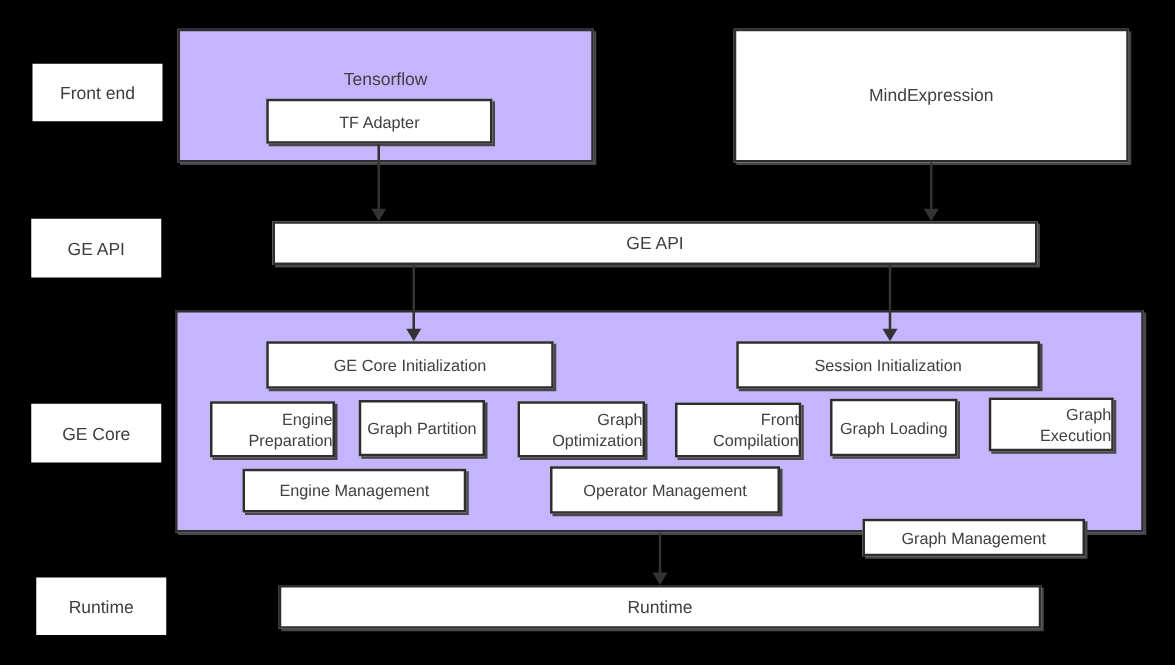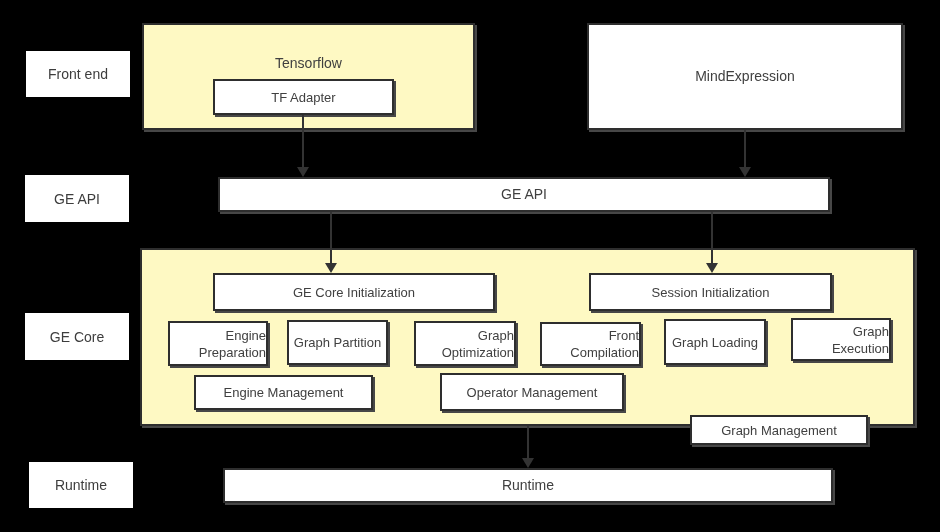--- a/index.html
+++ b/index.html
@@ -16,55 +16,55 @@
     display:flex; align-items:center; justify-content:center;
     width:104px; height:46px;
   }
   .box {
     background:#ffffff; border:2px solid #2e2e2e;
     box-shadow:2px 2px 0 #474747;
     display:flex; align-items:center; justify-content:center;
     text-align:right; color:#404040; font-size:13px; line-height:17px;
   }
   .container-box {
-    background:#fef9c3; border:2px solid #2e2e2e;
+    background:#c4b5fd; border:2px solid #2e2e2e;
     box-shadow:2px 2px 0 #474747;
   }
   .bar { font-size:14px; }
   .title14 { font-size:14px; }
   .arrow { position:absolute; width:12px; }
   .arrow .line { position:absolute; left:5px; top:0; width:2px; background:#333333; }
   .arrow .head {
     position:absolute; left:0; bottom:0; width:0; height:0;
     border-left:6px solid transparent; border-right:6px solid transparent;
     border-top:10px solid #333333;
   }
 </style>
 </head>
 <body>
 
 <div id="canvas">
 
   <div class="abs rowlabel" style="left:26px; top:51px;">Front end</div>
   <div class="abs rowlabel" style="left:25px; top:175px; height:47px;">GE API</div>
-  <div class="abs rowlabel" style="left:25px; top:313px; height:47px;">GE Core</div>
+  <div class="abs rowlabel" style="left:25px; top:323px; height:47px;">GE Core</div>
   <div class="abs rowlabel" style="left:29px; top:462px;">Runtime</div>
 
   <div class="abs container-box" style="left:142px; top:23px; width:333px; height:107px;">
     <div class="abs title14" style="left:0; top:30px; width:329px; text-align:center;">Tensorflow</div>
     <div class="abs box" style="left:69px; top:54px; width:181px; height:36px;">TF Adapter</div>
   </div>
 
   <div class="abs box title14" style="left:587px; top:23px; width:316px; height:107px;">MindExpression</div>
 
   <div class="abs box bar" style="left:218px; top:177px; width:612px; height:35px;">GE API</div>
 
   <div class="abs container-box" style="left:140px; top:248px; width:775px; height:178px;">
 
-    <div class="abs box" style="left:71px; top:23px; width:282px; height:38px;">GE Core Initialization</div>
+    <div class="abs box" style="left:71px; top:23px; width:230px; height:38px;">GE Core Initialization</div>
     <div class="abs box" style="left:447px; top:23px; width:243px; height:38px;">Session Initialization</div>
 
     <div class="abs box" style="left:26px; top:71px; width:100px; height:45px;">Engine Preparation</div>
     <div class="abs box" style="left:145px; top:70px; width:101px; height:45px;">Graph Partition</div>
     <div class="abs box" style="left:272px; top:71px; width:102px; height:45px;">Graph Optimization</div>
     <div class="abs box" style="left:398px; top:72px; width:101px; height:44px;">Front Compilation</div>
     <div class="abs box" style="left:522px; top:69px; width:102px; height:46px;">Graph Loading</div>
     <div class="abs box" style="left:649px; top:68px; width:100px; height:43px;">Graph Execution</div>
 
     <div class="abs box" style="left:52px; top:125px; width:179px; height:35px;">Engine Management</div>

